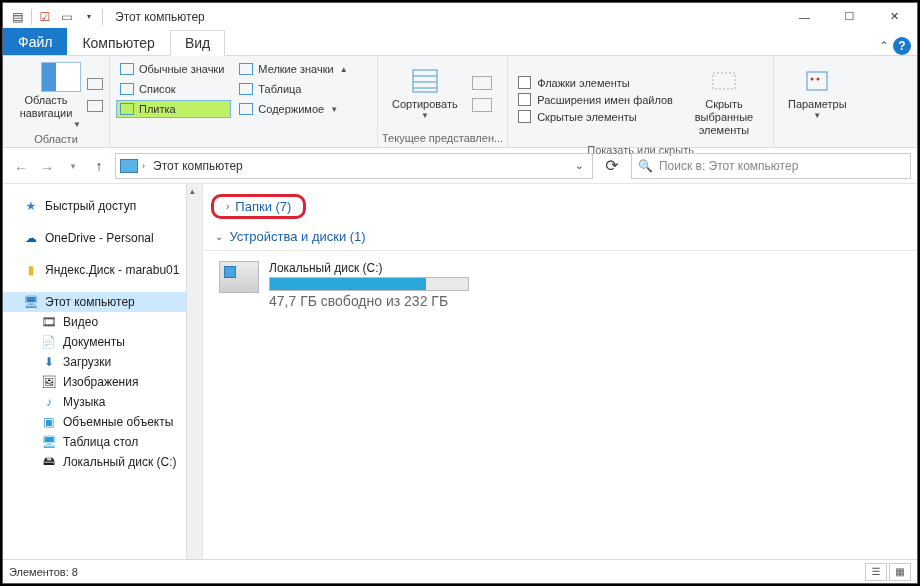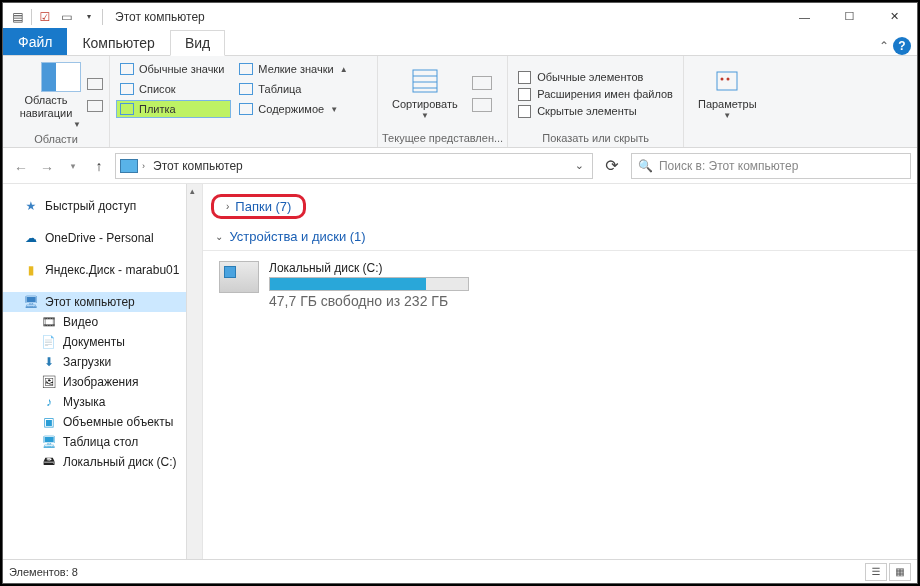--- a/index.html
+++ b/index.html
@@ -195,31 +195,39 @@
         </div>
       </div>
       <div class="rgroup-label">Текущее представлен...</div>
     </div>
 
     <div class="rgroup">
       <div class="rgroup-body">
         <div class="checks">
           <label class="chk">
               <span class="box"></span>
-              <span>Обычные элементов</span>
+              <span>Флажки элементы</span>
             </label>
           <label class="chk">
               <span class="box"></span>
               <span>Расширения имен файлов</span>
             </label>
           <label class="chk">
               <span class="box"></span>
               <span>Скрытые элементы</span>
             </label>
         </div>
+        <div class="bigbtn" style="width:90px">
+          <div class="bigbtn-ico">
+              <svg width="30" height="24">
+                <rect x="4" y="4" width="22" height="16" fill="none" stroke="#aaa" stroke-dasharray="2 2"></rect>
+              </svg>
+            </div>
+          <div class="bigbtn-lbl">Скрыть выбранные элементы</div>
+        </div>
       </div>
       <div class="rgroup-label">Показать или скрыть</div>
     </div>
 
     <div class="rgroup" style="border-right:none">
       <div class="rgroup-body">
         <div class="bigbtn">
           <div class="bigbtn-ico">
               <svg width="26" height="24">
                 <rect x="3" y="3" width="20" height="18" fill="none" stroke="#4a98d9"></rect>

